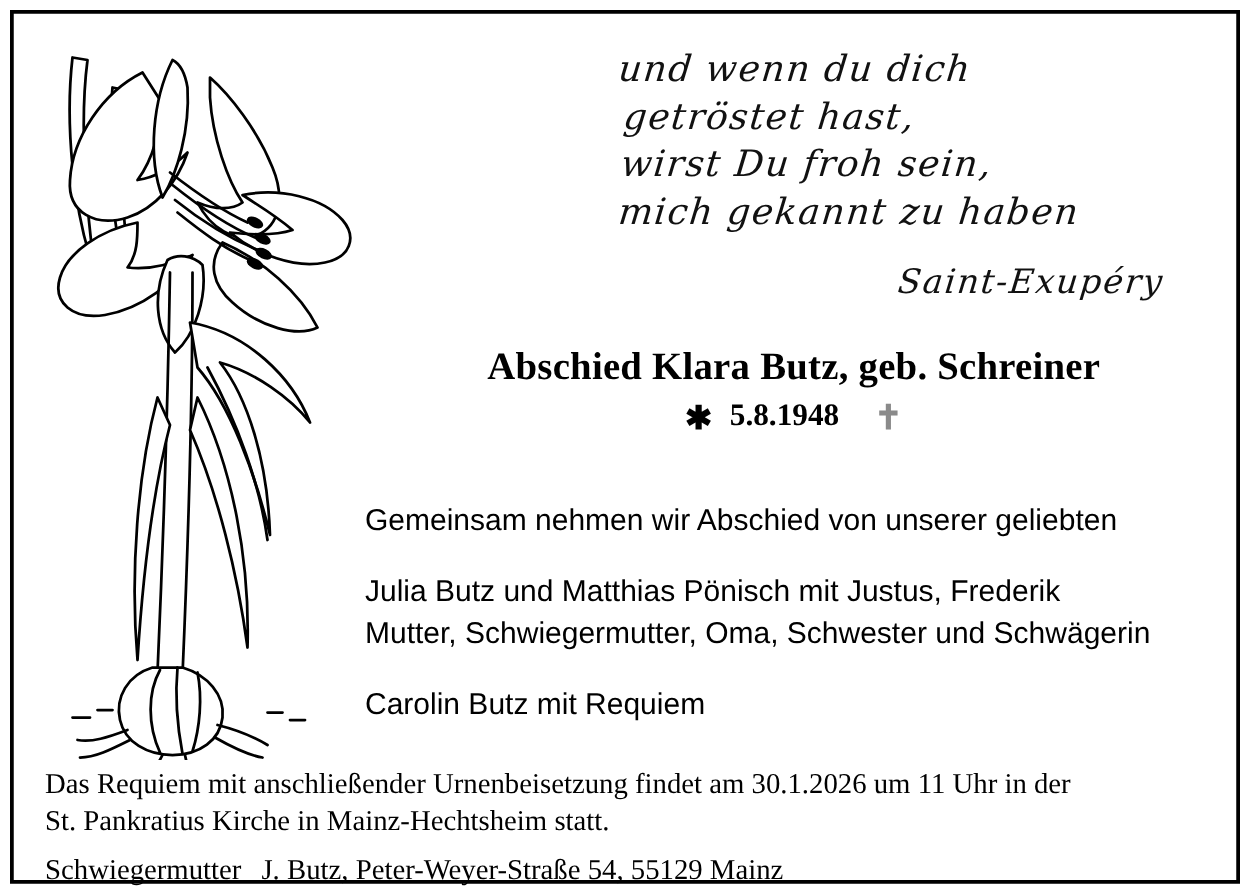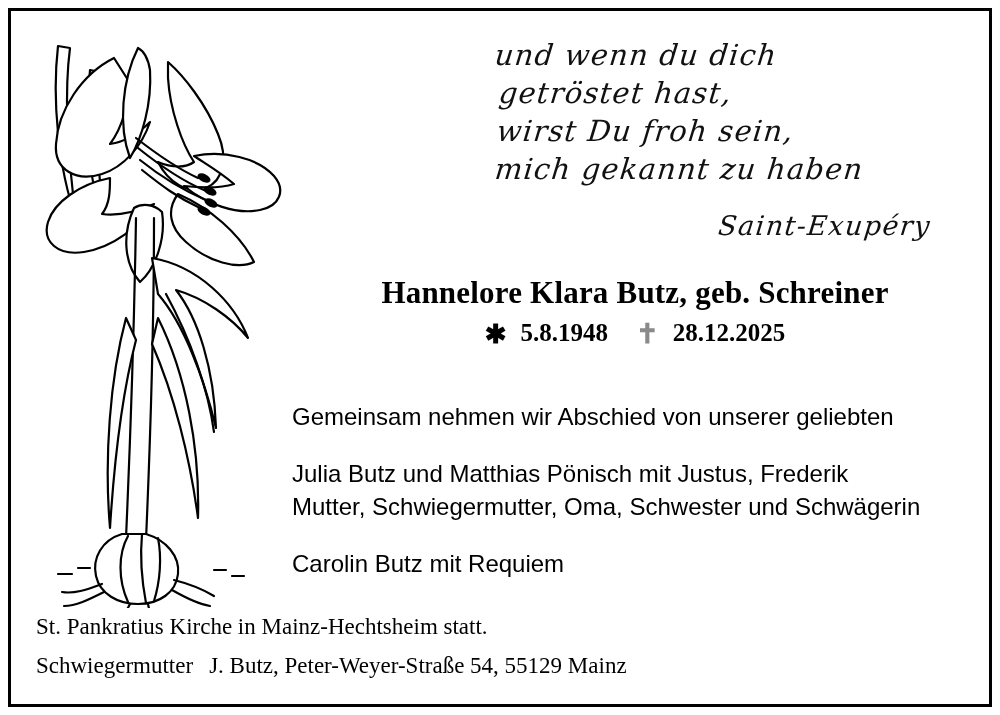--- a/index.html
+++ b/index.html
@@ -215,36 +215,36 @@
 
   <div class="quote-block">
     <div class="quote-line l1">und wenn du dich</div>
     <div class="quote-line l2">getröstet hast,</div>
     <div class="quote-line l3">wirst Du froh sein,</div>
     <div class="quote-line l4">mich gekannt zu haben</div>
     <div class="quote-author">Saint-Exupéry</div>
   </div>
 
   <div class="name-block">
-    <div class="deceased-name">Hannelore Klara Butz, geb. Schreiner</div>
+    <div class="deceased-name">Abschied Klara Butz, geb. Schreiner</div>
     <div class="dates-row">
       <span class="star-symbol">✱</span>
       <span class="date-text">5.8.1948</span>
       <span class="cross-symbol" style="color: rgb(138, 138, 138);">✝</span>
-      <span class="date-text">28.12.2025</span>
     </div>
   </div>
 
   <div class="family-block">
     <div class="family-line family-intro">Gemeinsam nehmen wir Abschied von unserer geliebten</div>
     <div class="family-line family-gap">Julia Butz und Matthias Pönisch mit Justus, Frederik</div>
     <div class="family-line family-intro">Mutter, Schwiegermutter, Oma, Schwester und Schwägerin</div>
     <div class="family-line family-gap">Carolin Butz mit Requiem</div>
   </div>
 
   <div class="footer-block">
+    <div class="footer-line">Das Requiem mit anschließender Urnenbeisetzung findet am 30.1.2026 um 11 Uhr in der</div>
     <div class="footer-line">St. Pankratius Kirche in Mainz-Hechtsheim statt.</div>
     <div class="footer-line footer-address">
       <span>Schwiegermutter</span><span class="addr-gap"></span><span>J. Butz, Peter-Weyer-Straße 54, 55129 Mainz</span>
     </div>
   </div>
 
 </div>
 
 </body></html>

